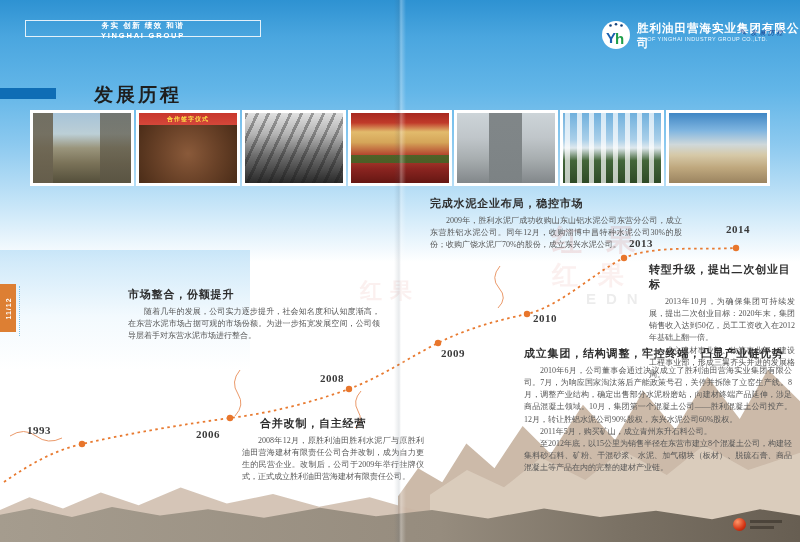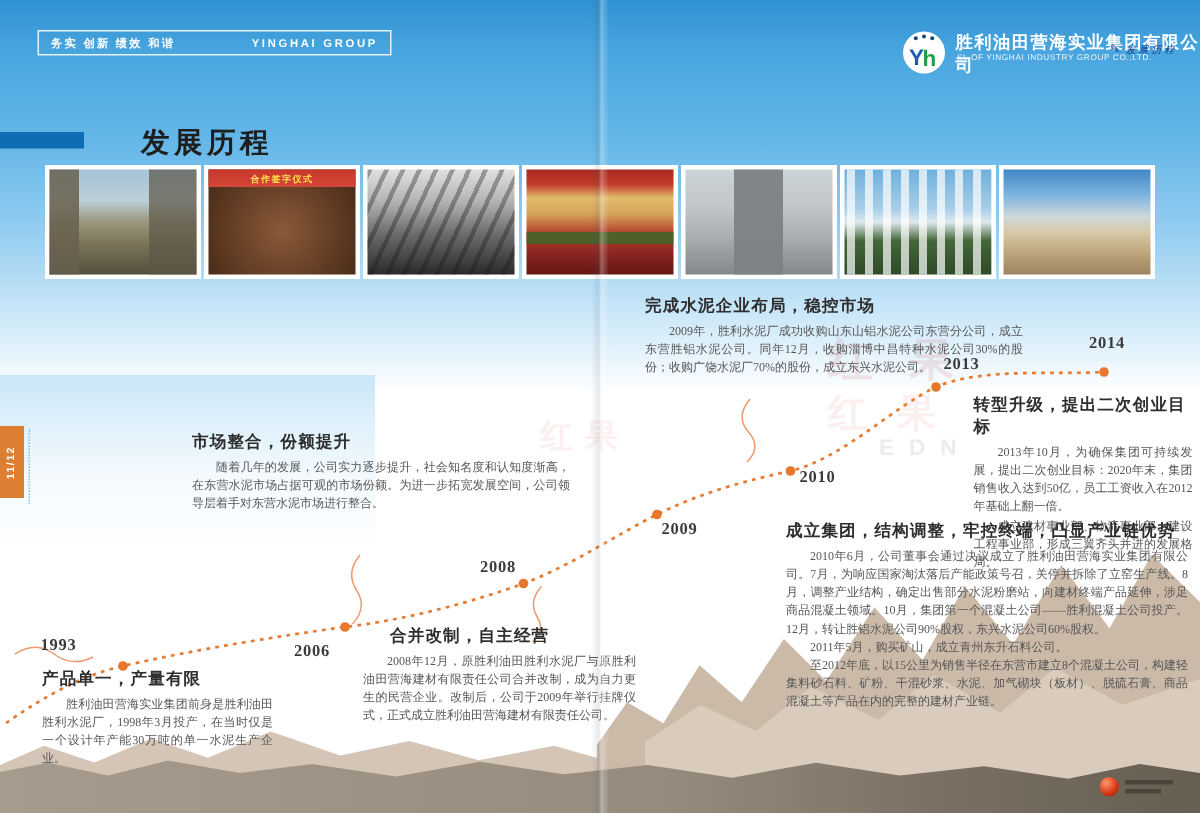--- a/index.html
+++ b/index.html
@@ -5,21 +5,21 @@
   html,body{margin:0;padding:0;background:#e8e8e8;font-family:"Liberation Sans","DejaVu Sans",sans-serif;}
   .page{position:relative;width:800px;height:542px;background:#fff;overflow:hidden;margin:0 auto;}
 
   
   .sky{position:absolute;left:0;top:0;width:800px;height:262px;
     background:linear-gradient(180deg,#2e92d2 0%,#4aa6df 14%,#63b6e8 35%,#8cc9ef 55%,#c6e5f8 78%,#ffffff 100%);}
   .sky-left{position:absolute;left:0;top:250px;width:250px;height:120px;
     background:linear-gradient(180deg,rgba(190,225,247,.8) 0%,rgba(220,240,252,.35) 55%,rgba(255,255,255,0) 100%);}
 
   .slogan-box{position:absolute;left:25px;top:20px;width:236px;height:17px;border:1px solid rgba(255,255,255,.85);
-    display:flex;align-items:center;justify-content:space-between;padding:0 8px;box-sizing:border-box;}
+    display:flex;align-items:center;justify-content:space-between;padding:0 8px;box-sizing:border-box;flex-direction:column;}
   .slogan{font-size:7.5px;font-weight:bold;color:#fff;letter-spacing:1.5px;}
   .group-en{font-size:7.5px;font-weight:bold;color:#fff;letter-spacing:1.8px;}
 
   .logo{position:absolute;left:601px;top:20px;width:30px;height:30px;}
   .company-cn{position:absolute;left:637px;top:21px;font-size:11.5px;font-weight:bold;color:#fff;letter-spacing:1px;}
   .company-en{position:absolute;left:638px;top:36px;font-size:5.5px;color:#e8f6ff;letter-spacing:.4px;}
   .section-tag{position:absolute;left:740px;top:28px;font-size:6.5px;color:#173e8d;font-style:italic;letter-spacing:2px;}
   .pen-glyph{font-size:8px;color:#173e8d;margin-right:2px;font-style:normal;}
 
   
@@ -216,24 +216,20 @@
   <div class="block b2006">
     <h3>市场整合，份额提升</h3>
     <p>随着几年的发展，公司实力逐步提升，社会知名度和认知度渐高，在东营水泥市场占据可观的市场份额。为进一步拓宽发展空间，公司领导层着手对东营水泥市场进行整合。</p>
   </div>
 
   <div class="block b2008">
     <h3>合并改制，自主经营</h3>
     <p>2008年12月，原胜利油田胜利水泥厂与原胜利油田营海建材有限责任公司合并改制，成为自力更生的民营企业。改制后，公司于2009年举行挂牌仪式，正式成立胜利油田营海建材有限责任公司。</p>
   </div>
 
-  <div class="block b1998">
-    <h3>产品单一，产量有限</h3>
-    <p>胜利油田营海实业集团前身是胜利油田胜利水泥厂，1998年3月投产，在当时仅是一个设计年产能30万吨的单一水泥生产企业。</p>
-  </div>
 
   <div class="fold"></div>
 
   <div class="side-tab">
     <span>11/12</span>
   </div>
   <div class="tab-dots"></div>
 
   <div class="design-logo">
     <div class="red-sphere"></div>

